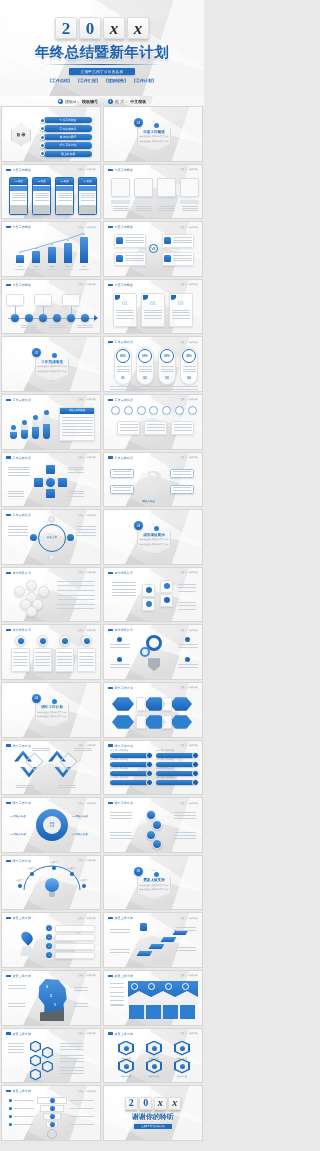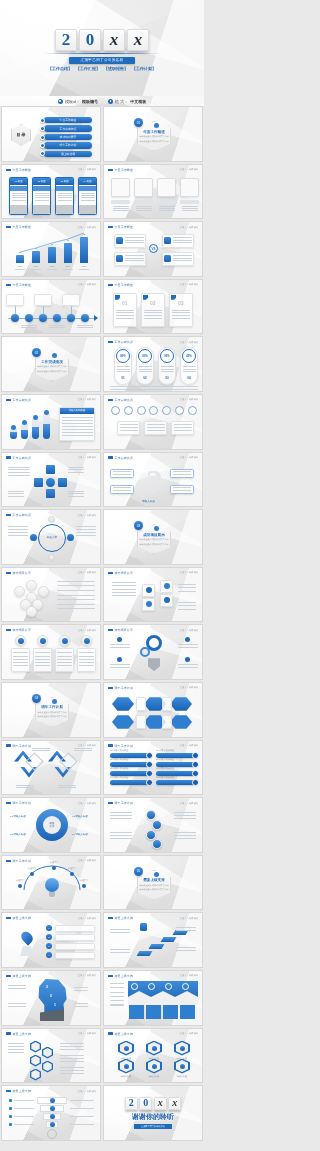--- a/index.html
+++ b/index.html
@@ -102,20 +102,21 @@
 <body>
 
 <div id="hero" class="tex">
   <div class="hero-inner">
     <div class="yearrow">
       <div class="ycell">2</div>
       <div class="ycell">0</div>
       <div class="ycell it">x</div>
       <div class="ycell it">x</div>
     </div>
+    <div class="maintitle">年终总结暨新年计划</div>
     <div class="hero-rule"></div>
     <div class="subbar">汇报甲乙丙丁公司的名称</div>
     <div class="tagrow">
       <span>【工作总结】</span>
       <span>【工作汇报】</span>
       <span>【述职报告】</span>
       <span>【工作计划】</span>
     </div>
   </div>
 </div>

